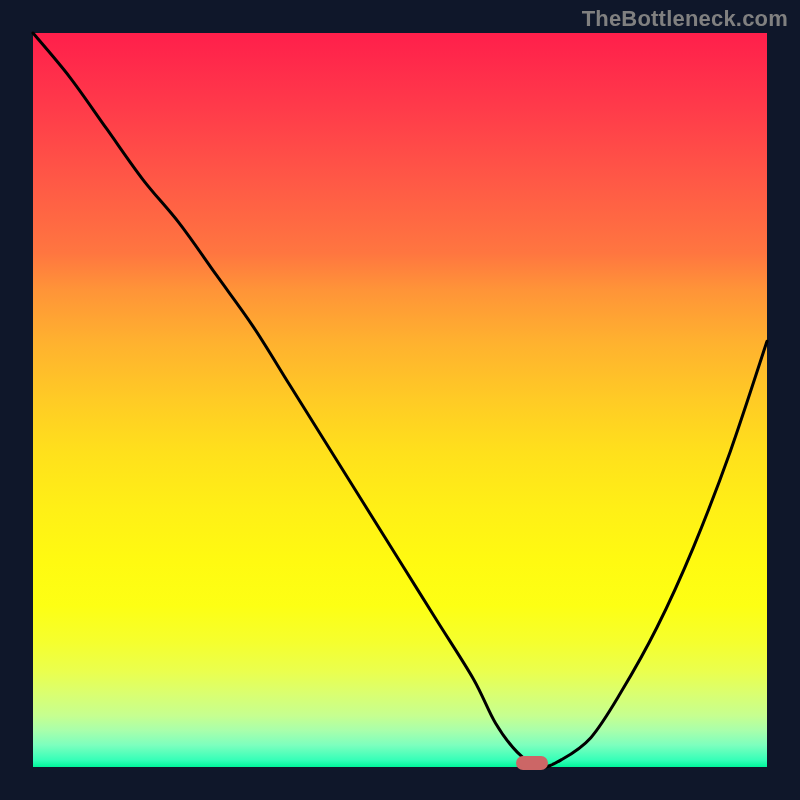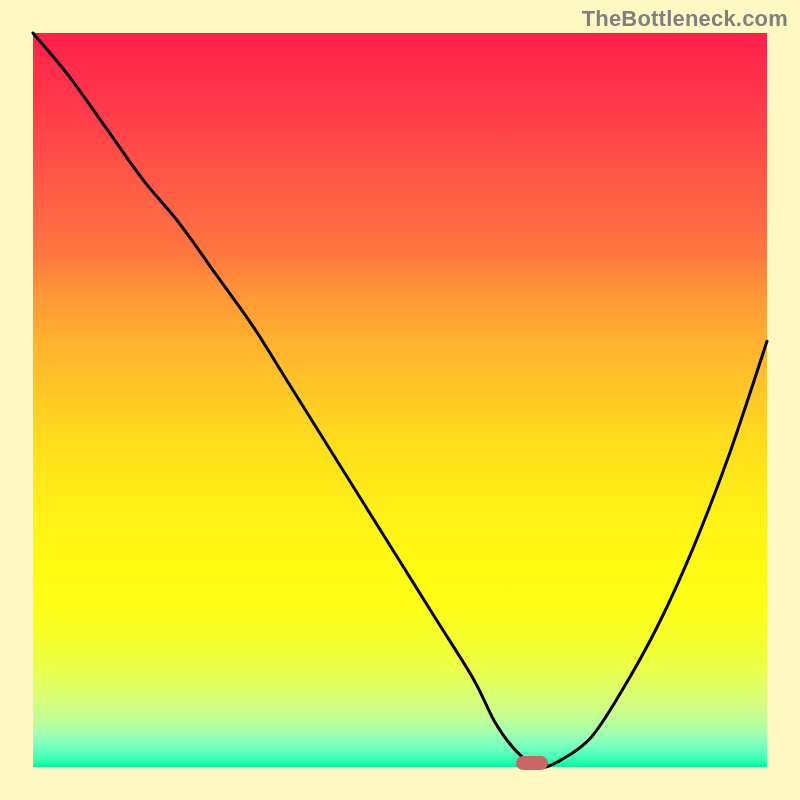--- a/index.html
+++ b/index.html
@@ -7,21 +7,21 @@
     padding: 0;
     width: 800px;
     height: 800px;
     background: #000;
     overflow: hidden;
   }
   .frame {
     position: relative;
     width: 800px;
     height: 800px;
-    background: #fef9c3;
+    background: #0f172a;
   }
   .plot-area {
     position: absolute;
     left: 33px;
     top: 33px;
     width: 734px;
     height: 734px;
     background: linear-gradient(to bottom,
       #ff1f4b 0%,
       #ff3a4a 10%,

